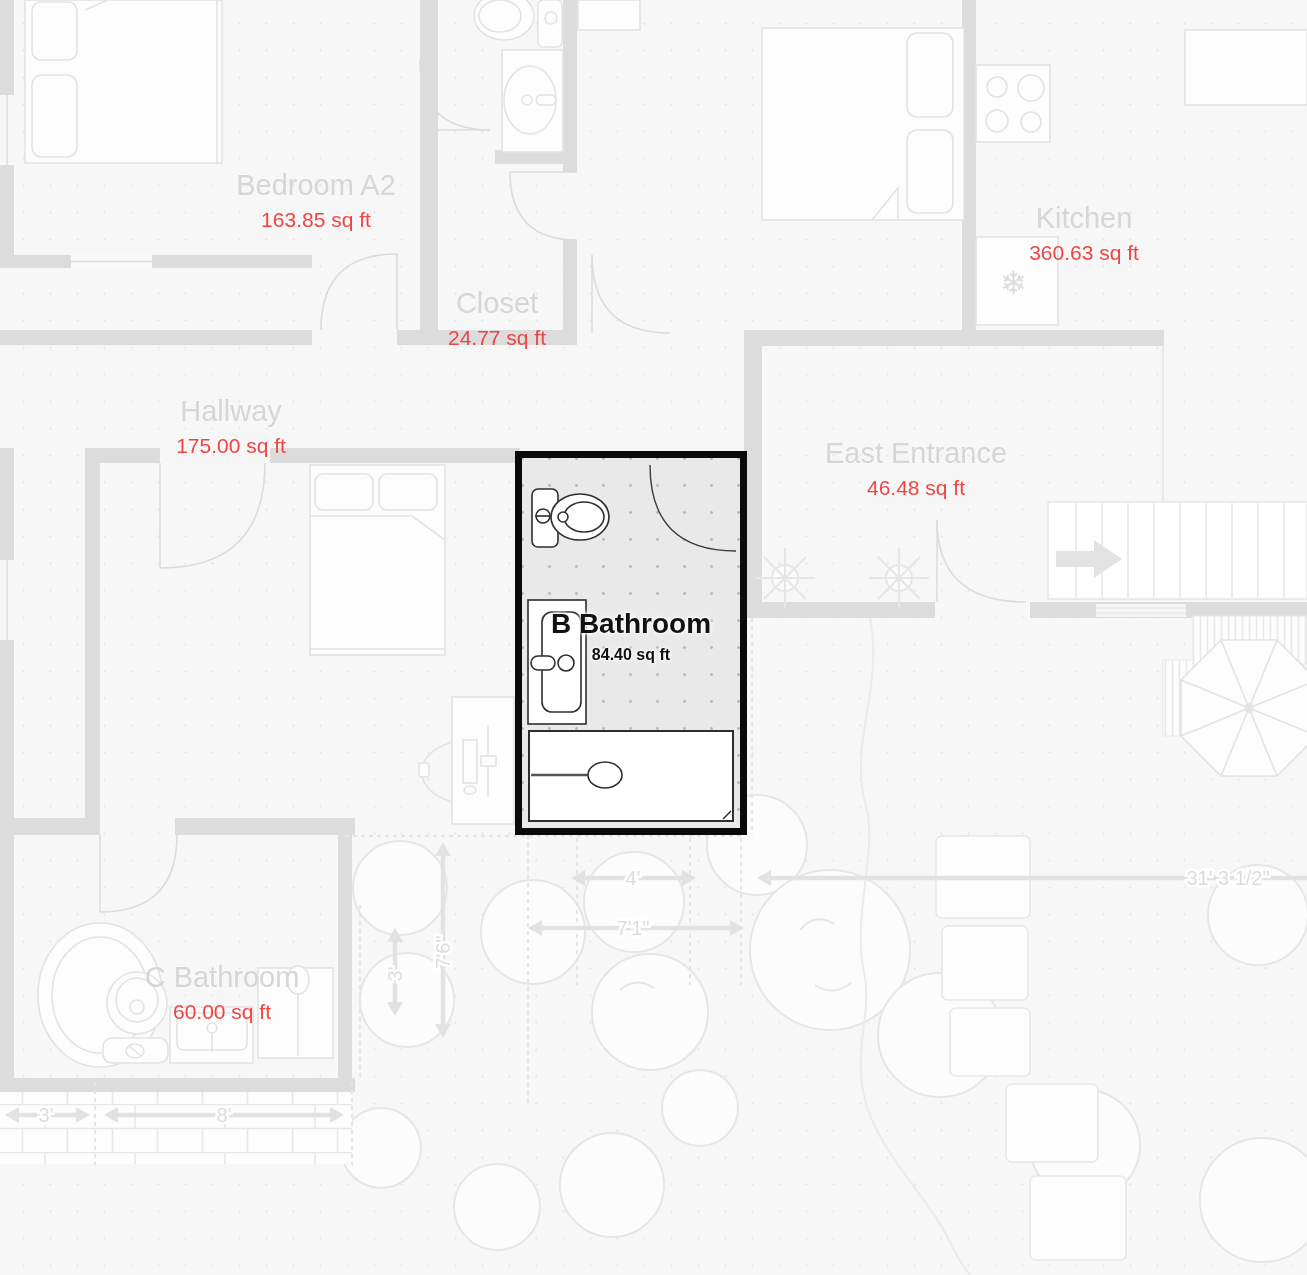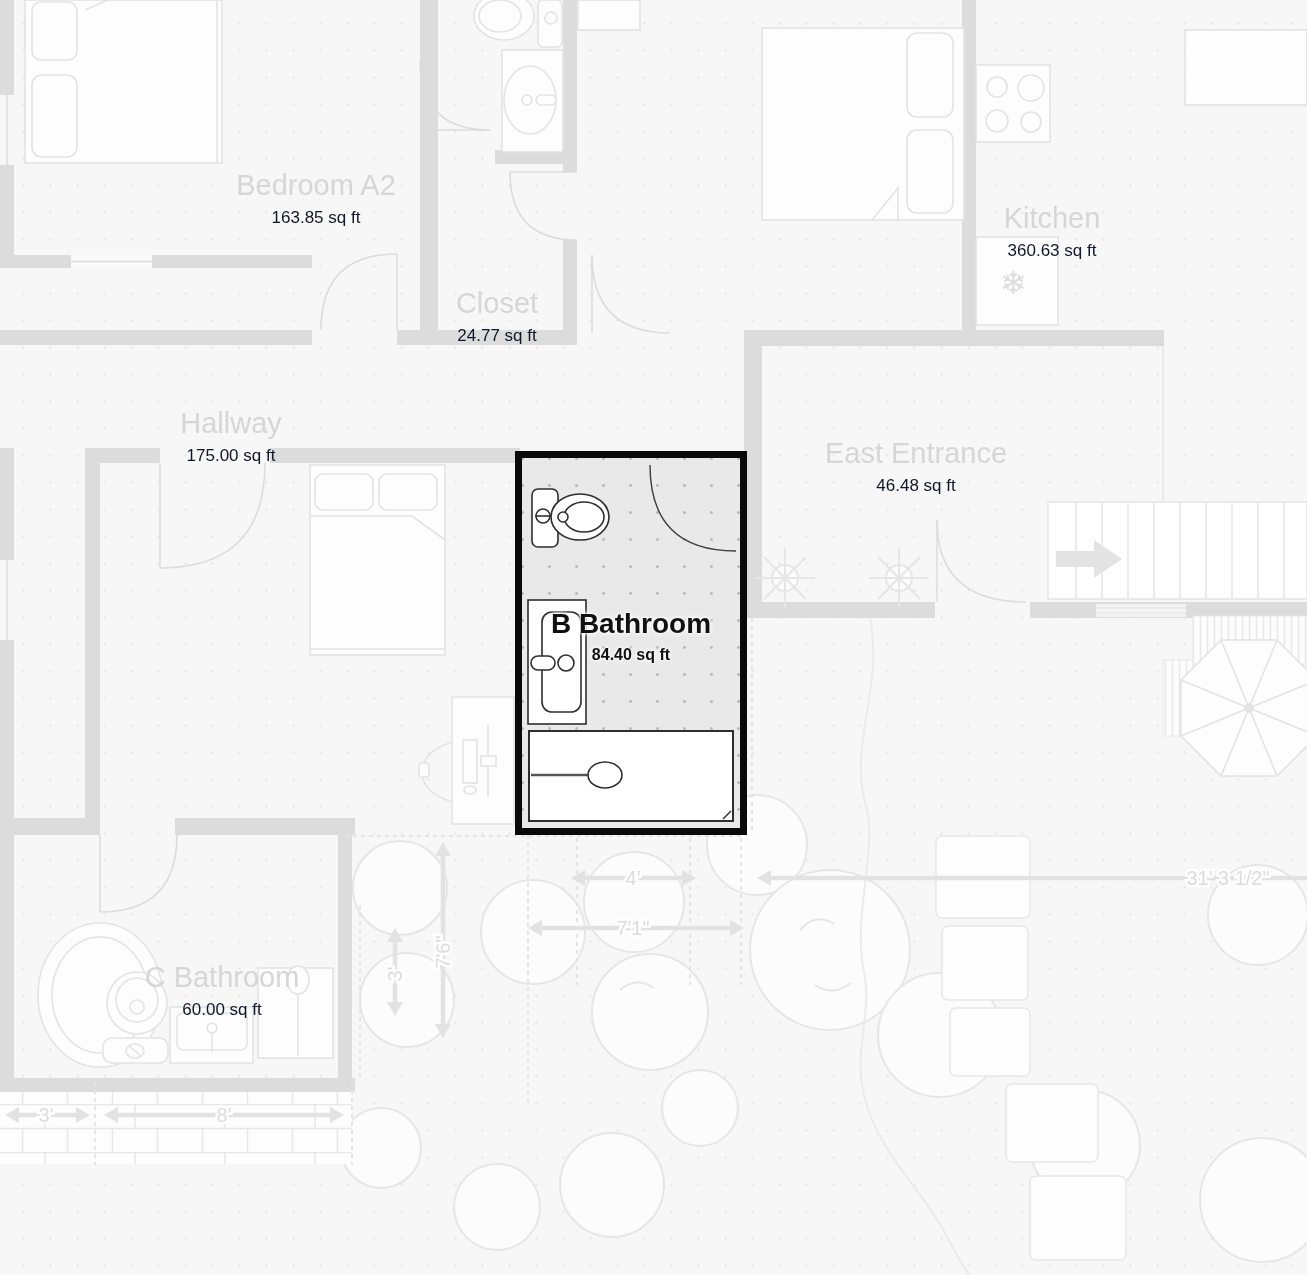--- a/index.html
+++ b/index.html
@@ -5,21 +5,21 @@
   html,body{margin:0;padding:0;background:#f7f7f7;}
   .canvas{position:relative;width:1307px;height:1275px;overflow:hidden;
           background:#f7f7f7;font-family:"Liberation Sans",sans-serif;}
   .dots{position:absolute;inset:0;
         background-image:radial-gradient(circle,#dedede 1.2px,transparent 1.4px);
         background-size:27px 27px;background-position:10px 10px;opacity:.55;}
   svg.bg{position:absolute;left:0;top:0;}
   .room-label{position:absolute;transform:translateX(-50%);text-align:center;
               color:#d6d6d6;white-space:nowrap;}
   .rname{font-size:29px;line-height:1.1;margin-top:40px;}
-  .rarea{font-size:17px;margin-top:6px;color:#0f172a;}
+  .rarea{font-size:21px;margin-top:6px;color:#ef4444;}
   .dim-text{font-size:20px;fill:#dcdcdc;stroke:#ffffff;stroke-width:5px;
             paint-order:stroke;font-family:"Liberation Sans",sans-serif;}
   .sel-room{position:absolute;left:515px;top:451px;width:232px;height:384px;
             box-sizing:border-box;border:7px solid #0a0a0a;background-color:#e9e9e9;
             background-image:radial-gradient(circle,#b9b9b9 1.3px,transparent 1.5px);
             background-size:27px 27px;background-position:14px 14px;font-weight:bold;}
   .sel-room svg{position:absolute;left:0;top:0;}
   .sel-label{position:absolute;left:50%;top:150px;transform:translateX(-50%);
              text-align:center;color:#111;white-space:nowrap;
              text-shadow:0 0 3px #fff,0 0 3px #fff,0 0 6px #fff;}
@@ -320,25 +320,25 @@
   </svg>
 
   <div class="room-label" style="left:316px;top:130px">
     <div class="rname">Bedroom A2</div>
     <div class="rarea">163.85 sq ft</div>
   </div>
   <div class="room-label" style="left:497px;top:248px">
     <div class="rname">Closet</div>
     <div class="rarea">24.77 sq ft</div>
   </div>
-  <div class="room-label" style="left:231px;top:368px">
+  <div class="room-label" style="left:231px;top:356px">
     <div class="rname">Hallway</div>
     <div class="rarea">175.00 sq ft</div>
   </div>
-  <div class="room-label" style="left:1052px;top:163px">
+  <div class="room-label" style="left:1084px;top:163px">
     <div class="rname">Kitchen</div>
     <div class="rarea">360.63 sq ft</div>
   </div>
   <div class="room-label" style="left:916px;top:398px">
     <div class="rname">East Entrance</div>
     <div class="rarea">46.48 sq ft</div>
   </div>
   <div class="room-label" style="left:222px;top:922px">
     <div class="rname">C Bathroom</div>
     <div class="rarea">60.00 sq ft</div>

